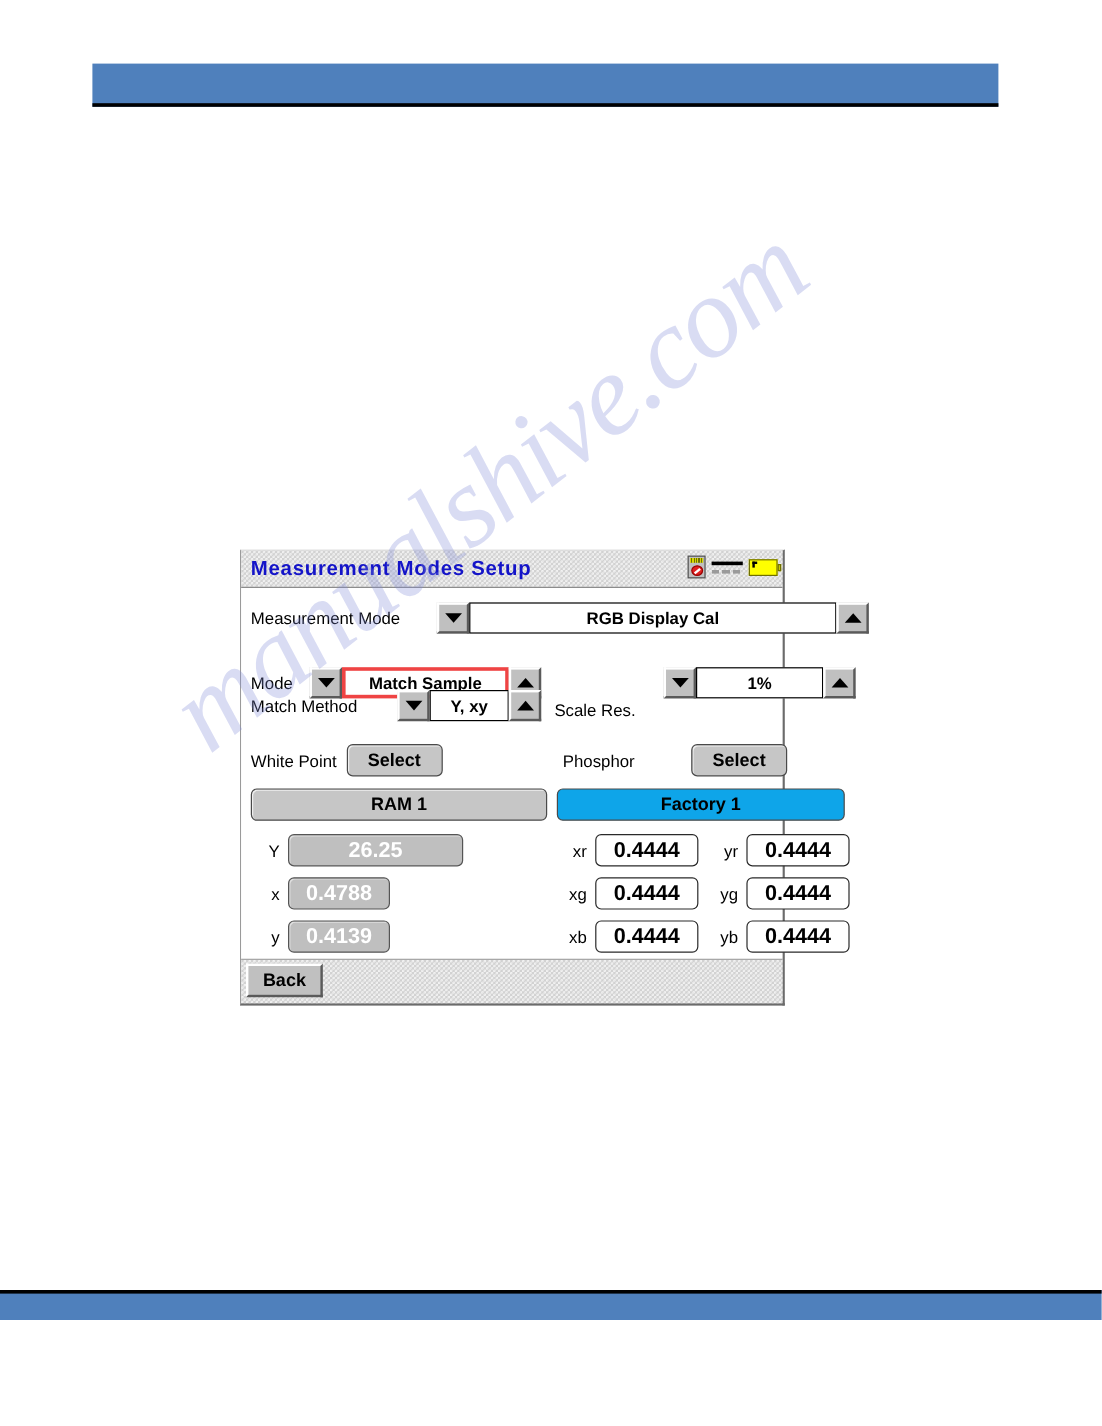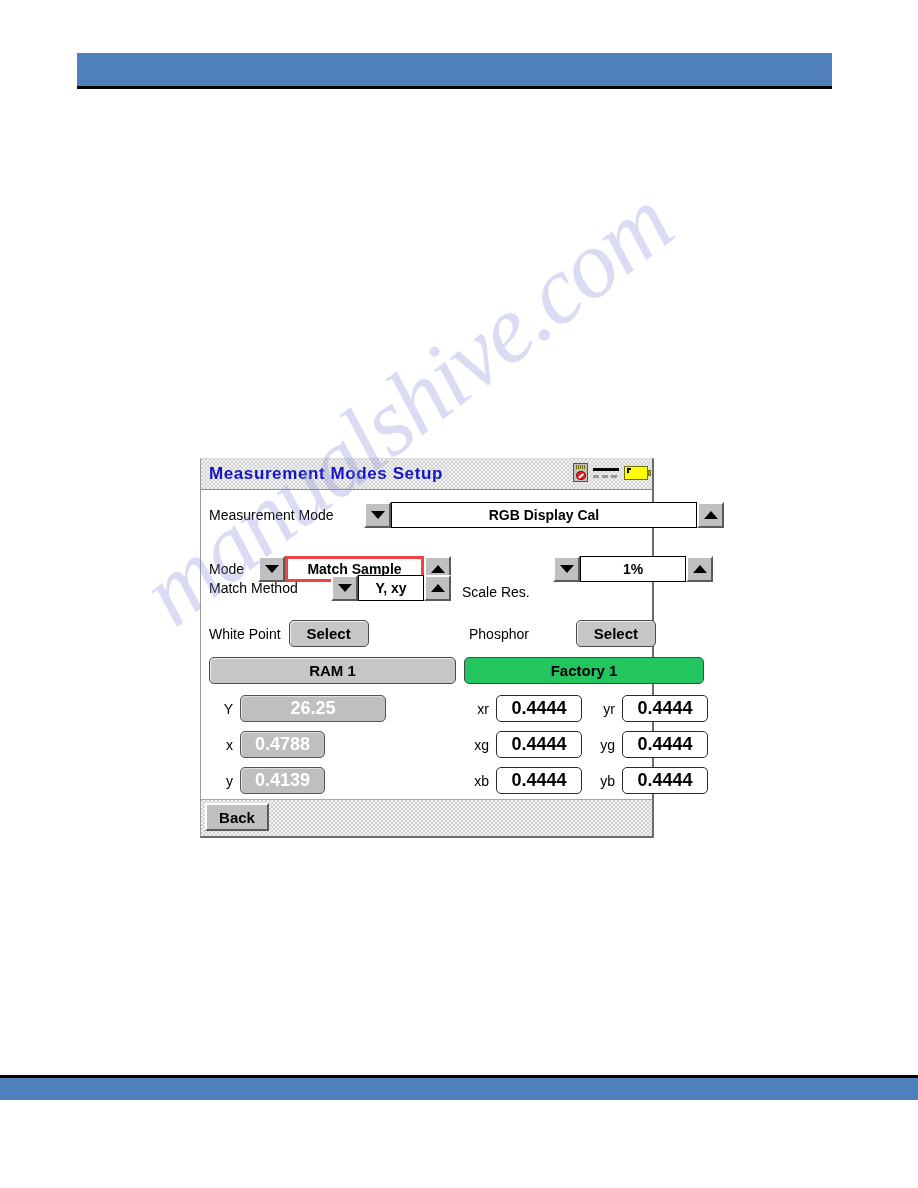--- a/index.html
+++ b/index.html
@@ -288,21 +288,21 @@
     display: flex;
     align-items: center;
     justify-content: center;
     font-size: 15px;
     font-weight: bold;
     color: #000000;
     box-sizing: border-box;
     white-space: nowrap;
   }
   .soft-btn.white {
-    background: #22c55e;
+    background: #0ea5e9;
     box-shadow: none;
   }
 
   
   .vbox {
     height: 27px;
     border-radius: 5px;
     border: 1px solid #2a2a2a;
     background: #ffffff;
     display: flex;

